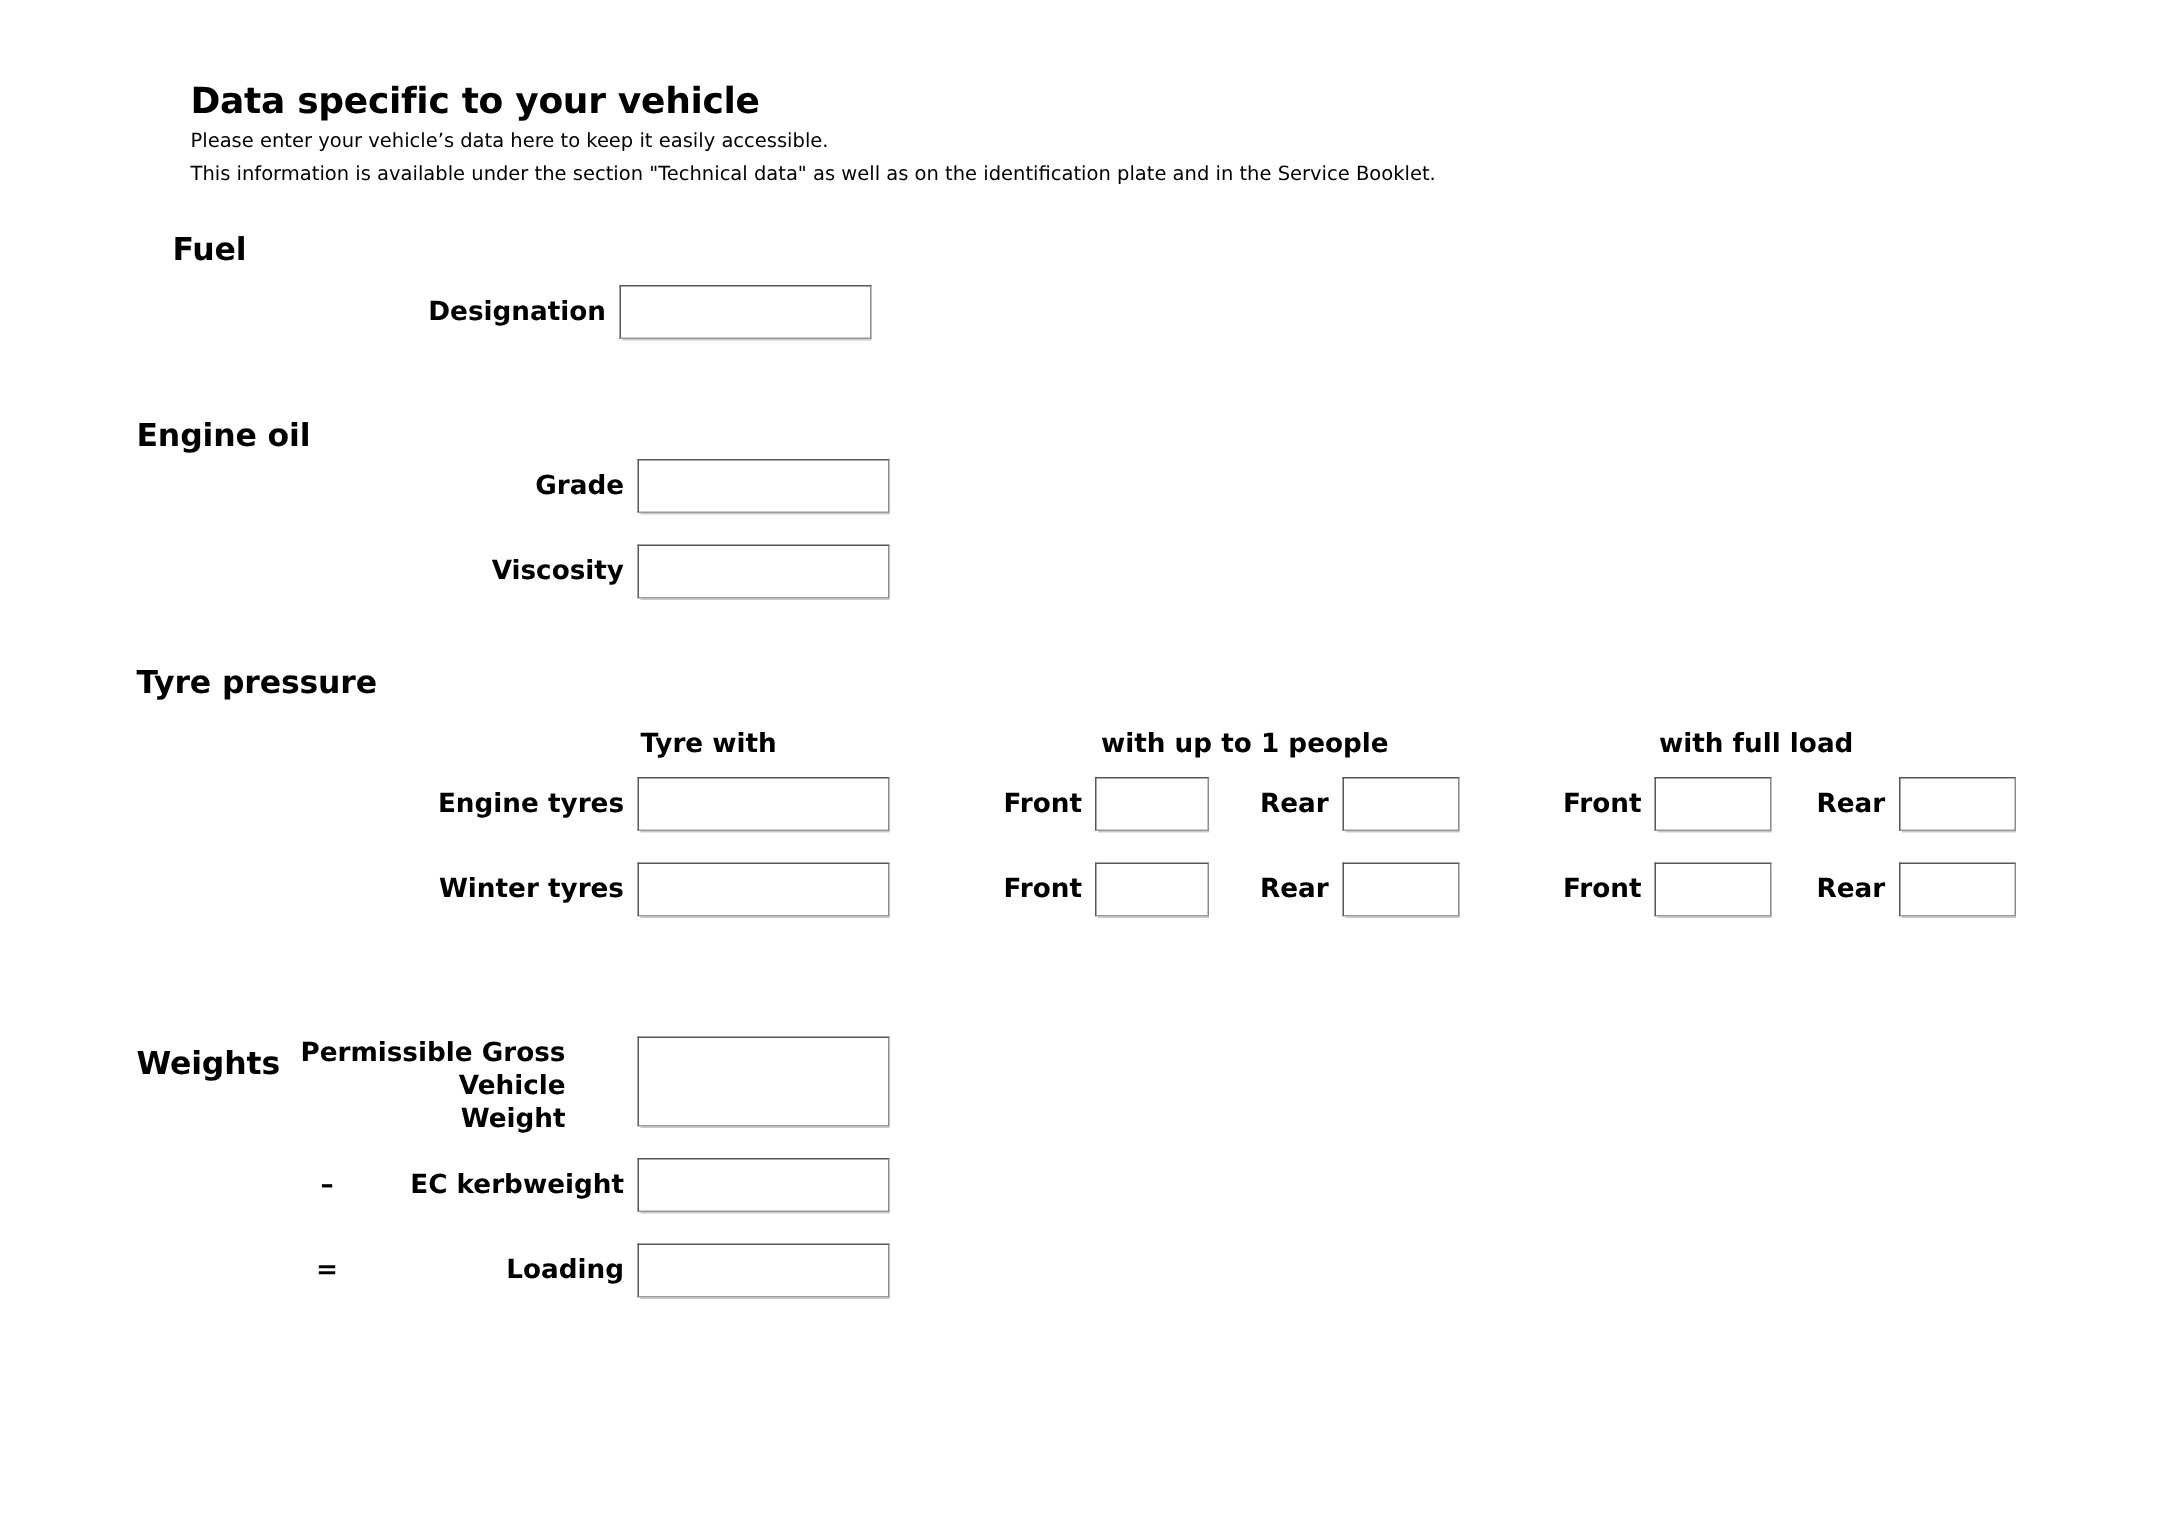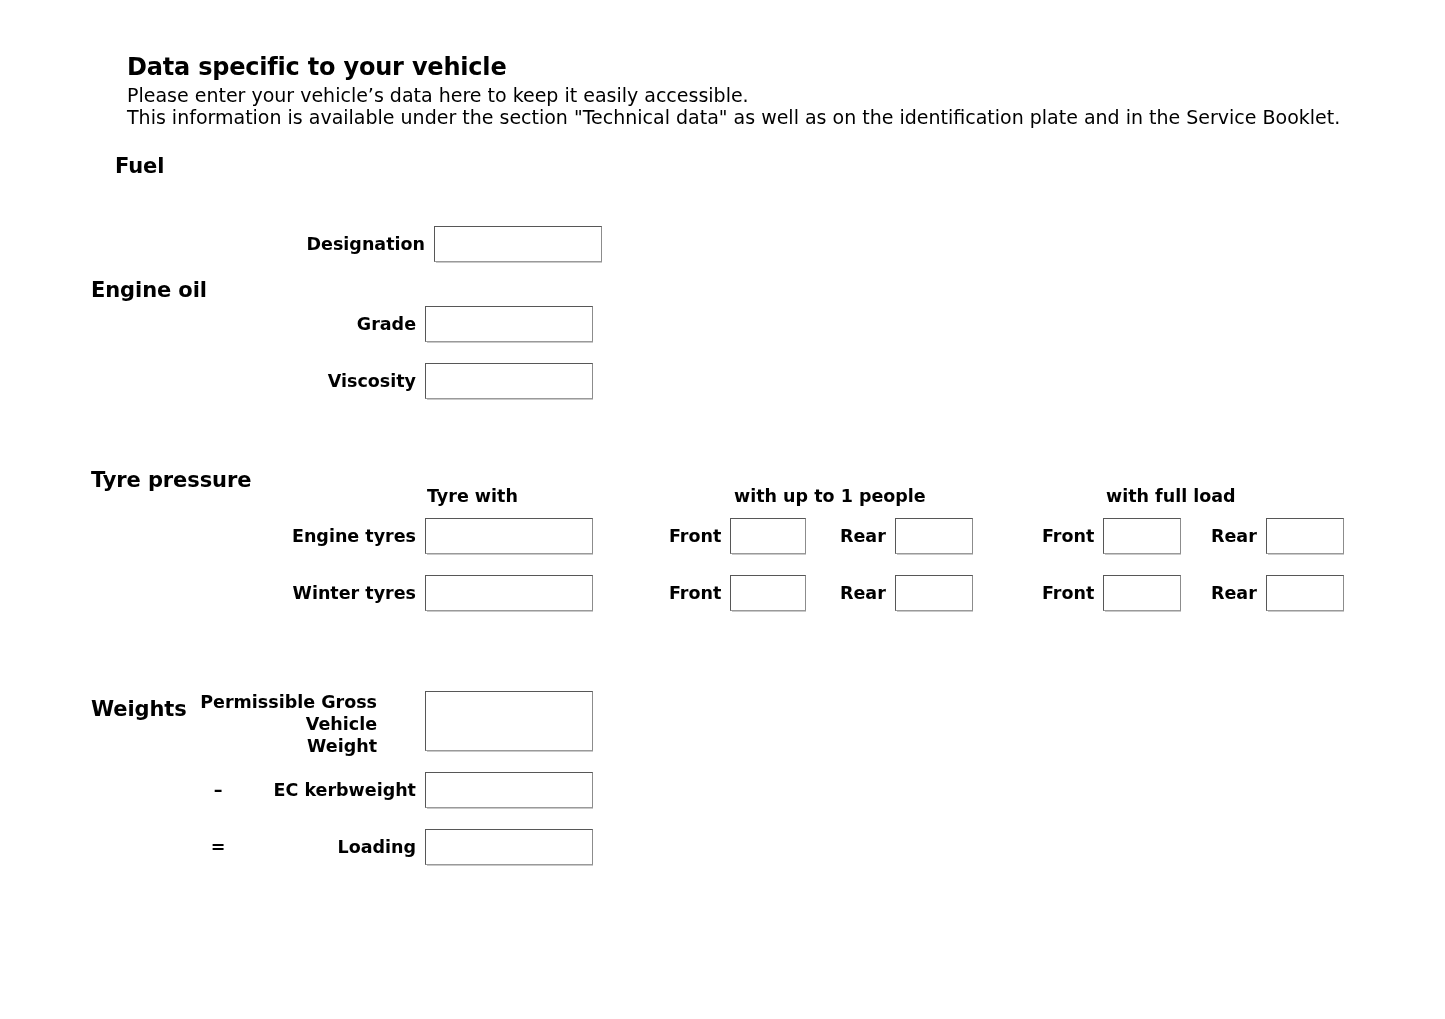--- a/index.html
+++ b/index.html
@@ -32,37 +32,37 @@
   }
   .doc-title {
     font-size: 24px;
     font-weight: bold;
     letter-spacing: -0.2px;
     line-height: 30px;
     margin: 0 0 2px 0;
     white-space: nowrap;
   }
   .intro-line {
-    font-size: 19px;
+    font-size: 13px;
     line-height: 22px;
     white-space: nowrap;
   }
 
   
   .section-title {
     position: absolute;
     left: 91px;
     font-size: 21px;
     font-weight: bold;
     letter-spacing: -0.1px;
     white-space: nowrap;
   }
   #sec-fuel   { top: 154px; margin-left: 24px; }
   #sec-oil    { top: 278px; }
-  #sec-tyre   { top: 468px; text-align: right; }
+  #sec-tyre   { top: 443px; text-align: right; }
   #sec-weight { top: 654px; margin-top: 43px; }
 
   
   .row {
     position: absolute;
     display: flex;
     align-items: flex-start;
   }
   .field-label {
     font-size: 17.5px;
@@ -126,21 +126,21 @@
 <div class="page">
 
   <div class="intro">
     <h1 class="doc-title">Data specific to your vehicle</h1>
     <div class="intro-line">Please enter your vehicle’s data here to keep it easily accessible.</div>
     <div class="intro-line">This information is available under the section "Technical data" as well as on the identification plate and in the Service Booklet.</div>
   </div>
 
   <div class="section-title" id="sec-fuel">Fuel</div>
 
-  <div class="row" style="left:160px; top:190px; width:442px;margin-top:36px;">
+  <div class="row" style="left:139px; top:190px; width:442px;">
     <div class="field-label" style="width:265px;">Designation</div>
     <input class="box box-wide" type="text" value="" style="">
   </div>
 
   <div class="section-title" id="sec-oil">Engine oil</div>
 
   <div class="row" style="left:151px; top:363px; width:442px;">
     <div class="field-label" style="width:265px;">Viscosity</div>
     <input class="box box-wide" type="text" value="" style="">
   </div>

